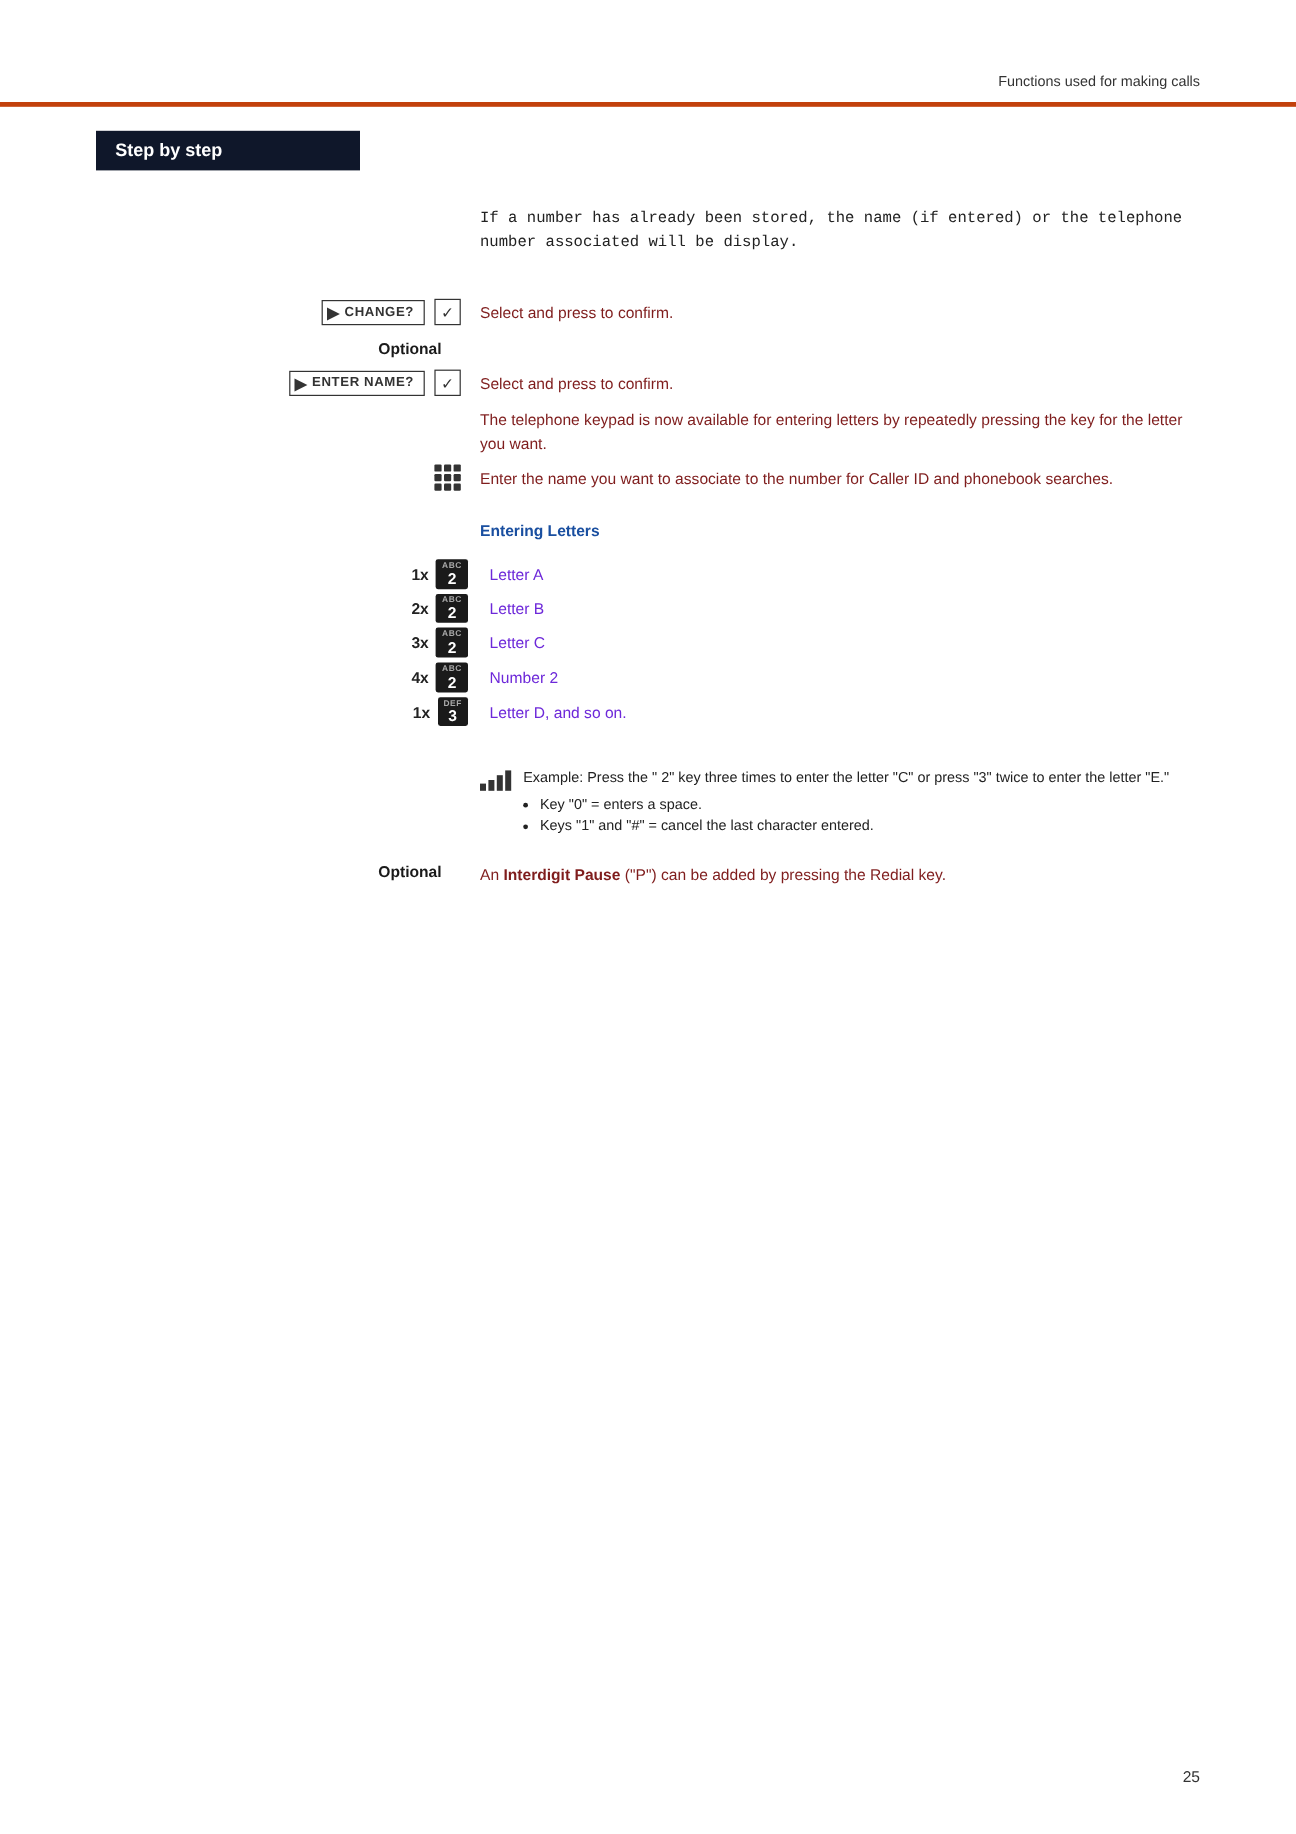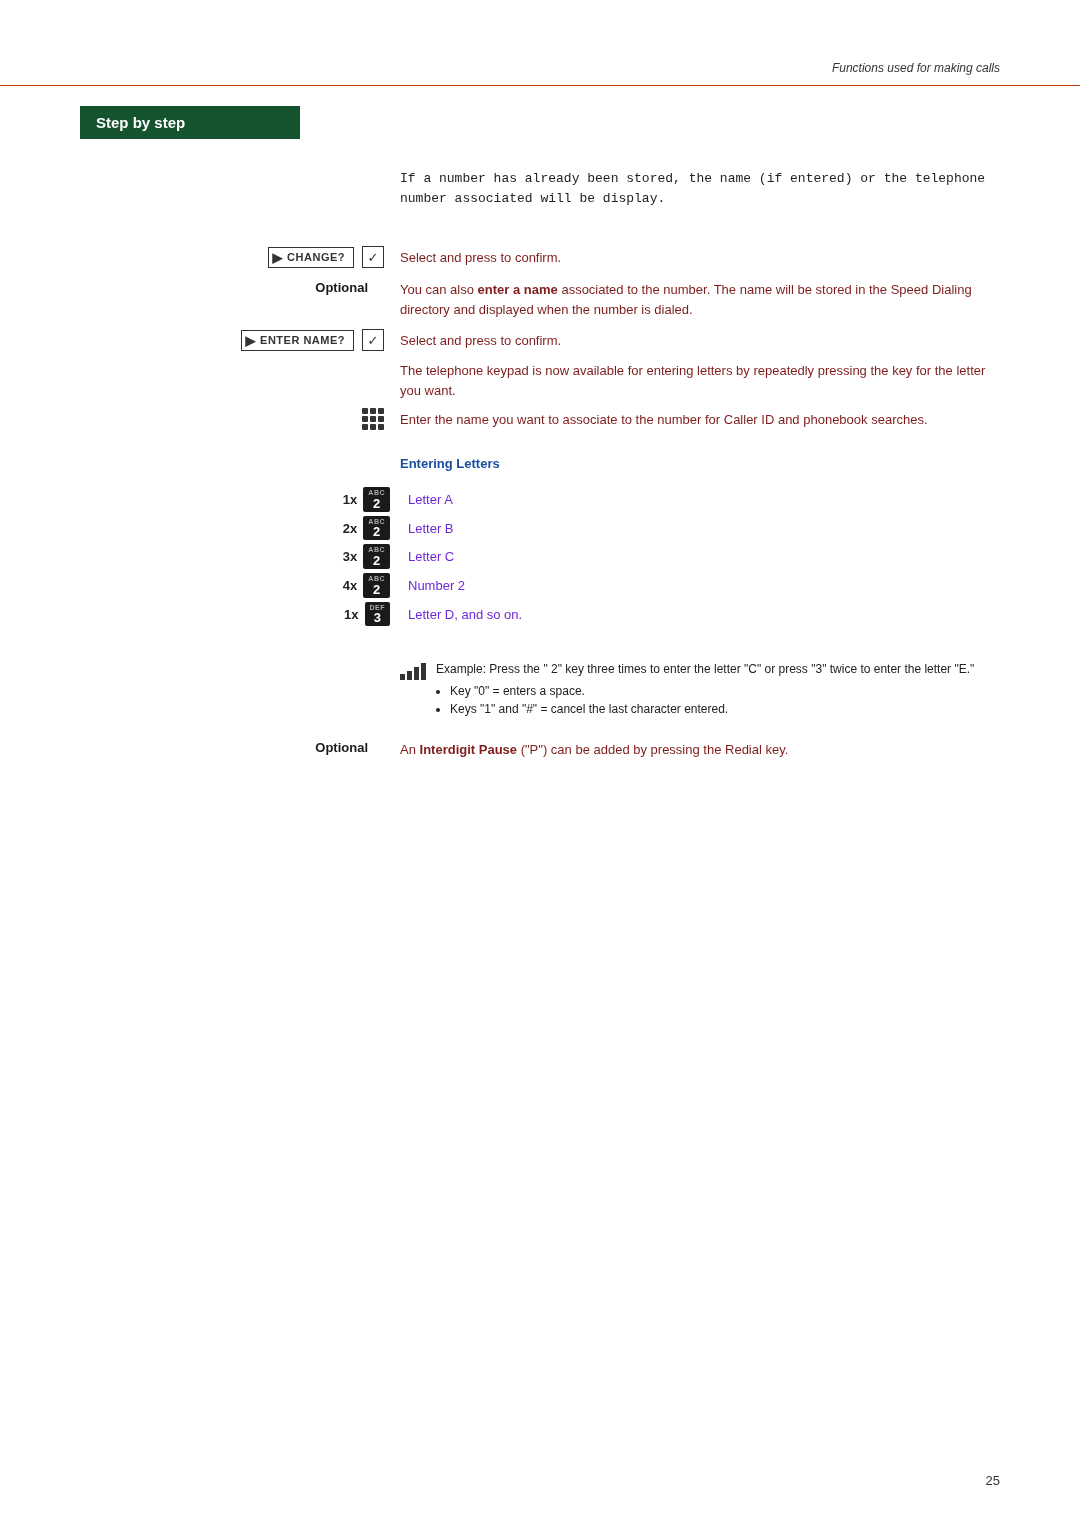--- a/index.html
+++ b/index.html
@@ -17,38 +17,37 @@
       width: 1080px;
       min-height: 1528px;
       background: #fff;
       padding: 0;
       position: relative;
     }
 
     .header-section {
       padding: 60px 80px 10px 80px;
       text-align: right;
-      border-bottom: 1px solid #c2410c;
+      border-bottom: 4px solid #c2410c;
       margin-bottom: 0;
-      font-style: italic;
     }
 
     .header-title {
       font-size: 12px;
       color: #333;
       text-align: right;
     }
 
     .main-content {
       padding: 0 80px 80px 80px;
     }
 
     
     .step-by-step-box {
-      background: #14532d;
+      background: #0f172a;
       color: #ffffff;
       padding: 8px 16px;
       font-size: 15px;
       font-weight: bold;
       display: inline-block;
       margin-top: 20px;
       margin-bottom: 20px;
       min-width: 220px;
     }
 
@@ -303,23 +302,20 @@
         </div>
         <div class="checkmark-box">✓</div>
       </div>
       <div class="instr-right">Select and press to confirm.</div>
     </div>
 
 
     <div class="instr-row" style="margin-top:10px; margin-bottom:10px;">
       <div class="instr-left">
         <span class="optional-label">Optional</span>
-      </div>
-      <div class="instr-right">
-        You can also <strong>enter a name</strong> associated to the number. The name will be stored in the Speed Dialing directory and displayed when the number is dialed.
       </div>
     </div>
 
     <div class="instr-row">
       <div class="instr-left">
         <div class="button-label">
           <span class="button-arrow">▶</span>
           <span>ENTER NAME?</span>
         </div>
         <div class="checkmark-box">✓</div>

